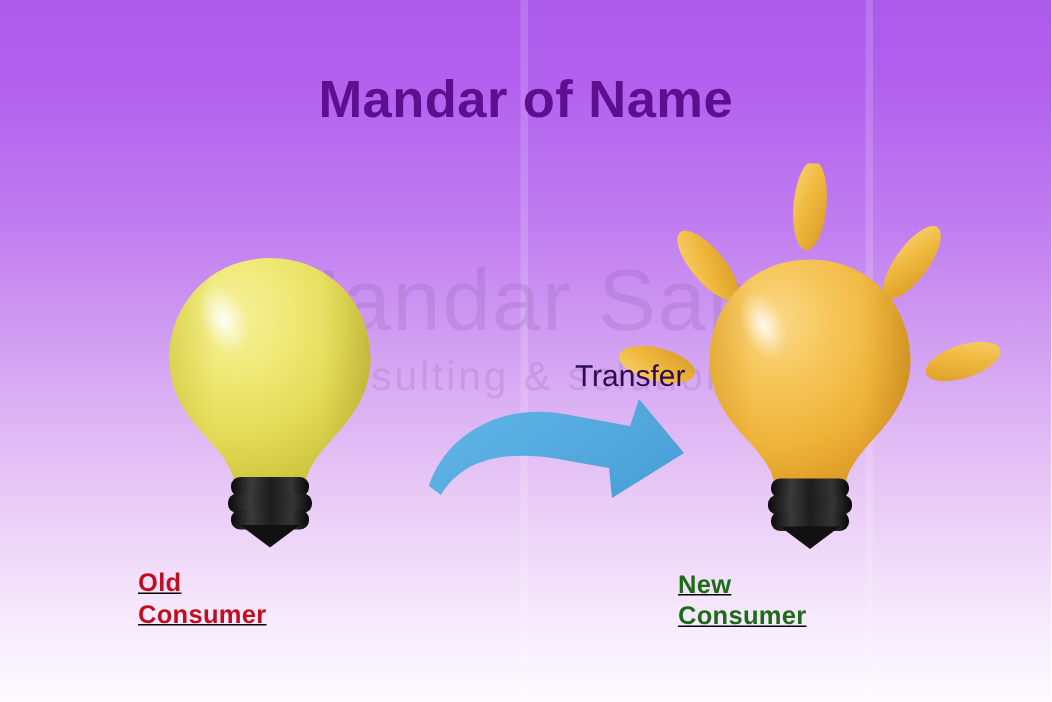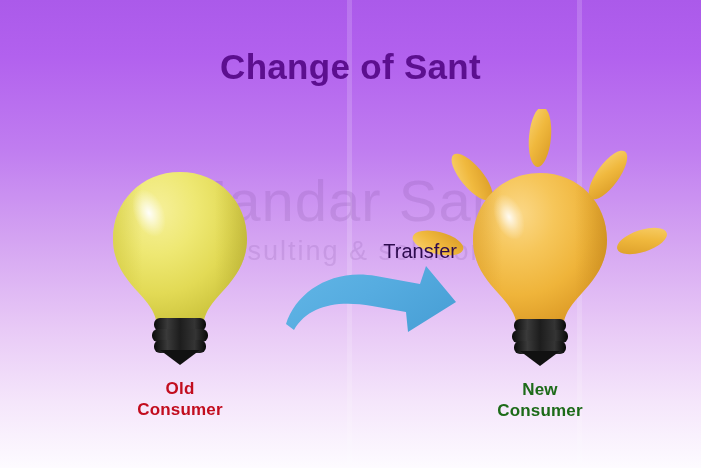--- a/index.html
+++ b/index.html
@@ -75,21 +75,21 @@
     text-align: center;
     font-size: 35px;
     font-weight: 700;
     letter-spacing: 0.3px;
     color: #5c0f8f;
   }
 
   
   .bulb-group {
     position: absolute;
-    text-align: center;
+    text-decoration: underline;
   }
   .bulb-group.old { left: 92px;  top: 160px; width: 176px; }
   .bulb-group.new { left: 452px; top: 161px; width: 176px; }
 
   .bulb-stage {
     position: relative;
     width: 176px;
     height: 205px;
   }
 
@@ -138,21 +138,21 @@
 <div id="graphic">
 
   <div class="seam left"></div>
   <div class="seam right"></div>
 
   <div class="watermark">
     <div class="wm-main">Mandar Sant</div>
     <div class="wm-sub">consulting &amp; solutions</div>
   </div>
 
-  <div class="title">Change of Sant</div>
+  <div class="title">Mandar of Name</div>
 
   <div class="bulb-group old">
     <div class="bulb-stage">
       <svg class="bulb-svg" width="176" height="205" viewBox="0 0 176 205">
         <defs>
           <radialGradient id="glassOld" cx="33%" cy="26%" r="78%">
             <stop offset="0%" stop-color="#f6f09a"></stop>
             <stop offset="38%" stop-color="#eee873"></stop>
             <stop offset="72%" stop-color="#e2da55"></stop>
             <stop offset="100%" stop-color="#cec63f"></stop>

